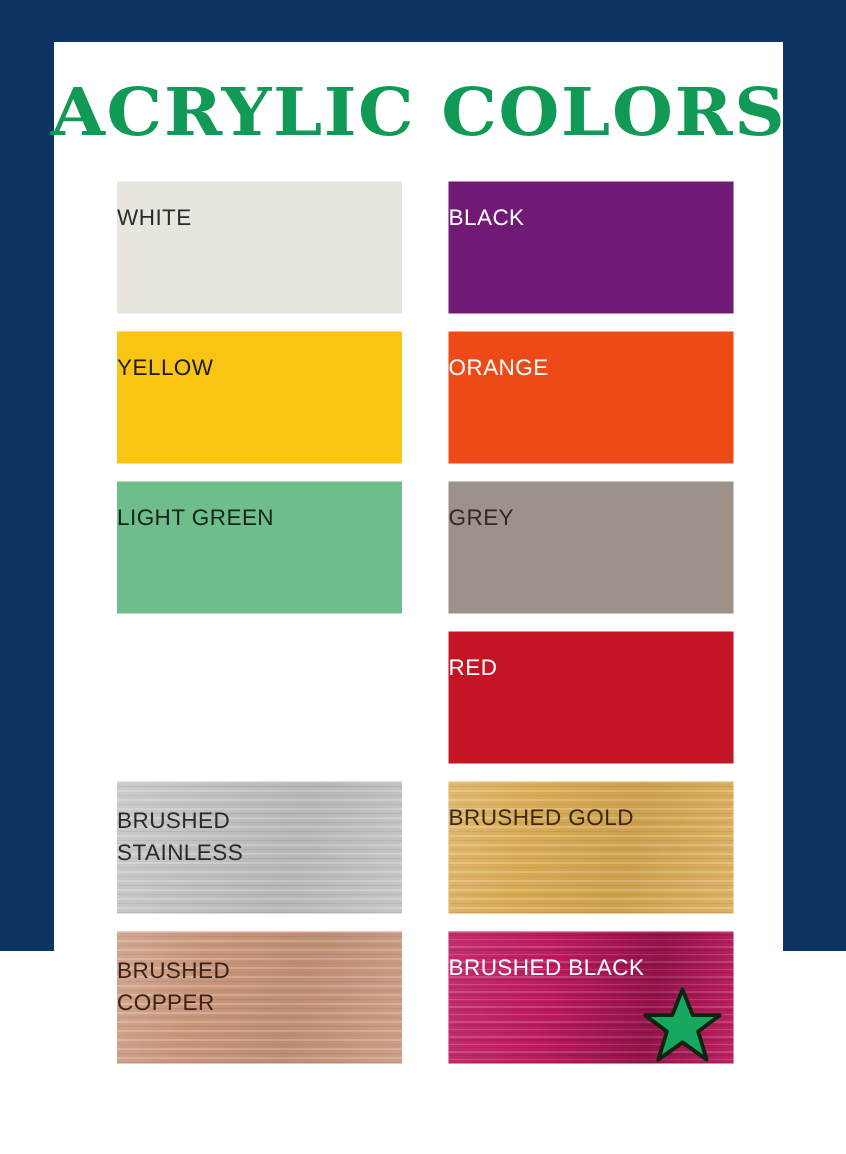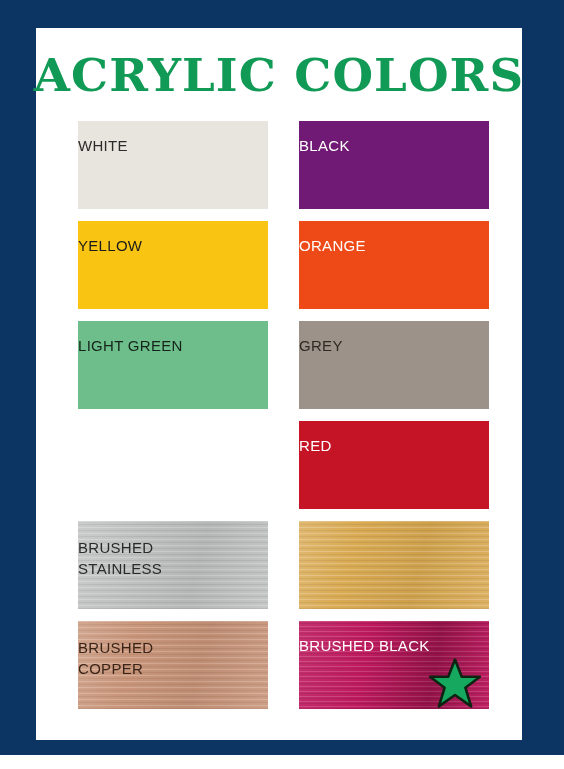--- a/index.html
+++ b/index.html
@@ -10,21 +10,21 @@
   body {
     width: 564px;
     height: 769px;
     overflow: hidden;
     font-family: "Liberation Sans", sans-serif;
   }
 
   #poster {
     position: relative;
     width: 564px;
-    height: 755px;
+    height: 634px;
     background: #0d3563;
     box-sizing: border-box;
   }
 
   #page {
     position: absolute;
     left: 36px;
     top: 28px;
     width: 486px;
     height: 712px;
@@ -202,20 +202,21 @@
           <div class="brush-h soft"></div>
           <div class="sheen"></div>
           <div class="label two-line" style="color: rgb(42, 42, 42);">
             <span>BRUSHED</span><br>
             <span>STAINLESS</span>
           </div>
         </div>
         <div class="swatch col-right" style="background: rgb(217, 169, 81);">
           <div class="brush-h soft"></div>
           <div class="sheen"></div>
+          <div class="label" style="color: rgb(58, 42, 18);">BRUSHED GOLD</div>
         </div>
       </div>
 
       <div class="row">
         <div class="swatch col-left" style="background: rgb(200, 148, 120);">
           <div class="brush-h soft"></div>
           <div class="sheen"></div>
           <div class="label two-line" style="color: rgb(58, 35, 23);">
             <span>BRUSHED</span><br>
             <span>COPPER</span>

